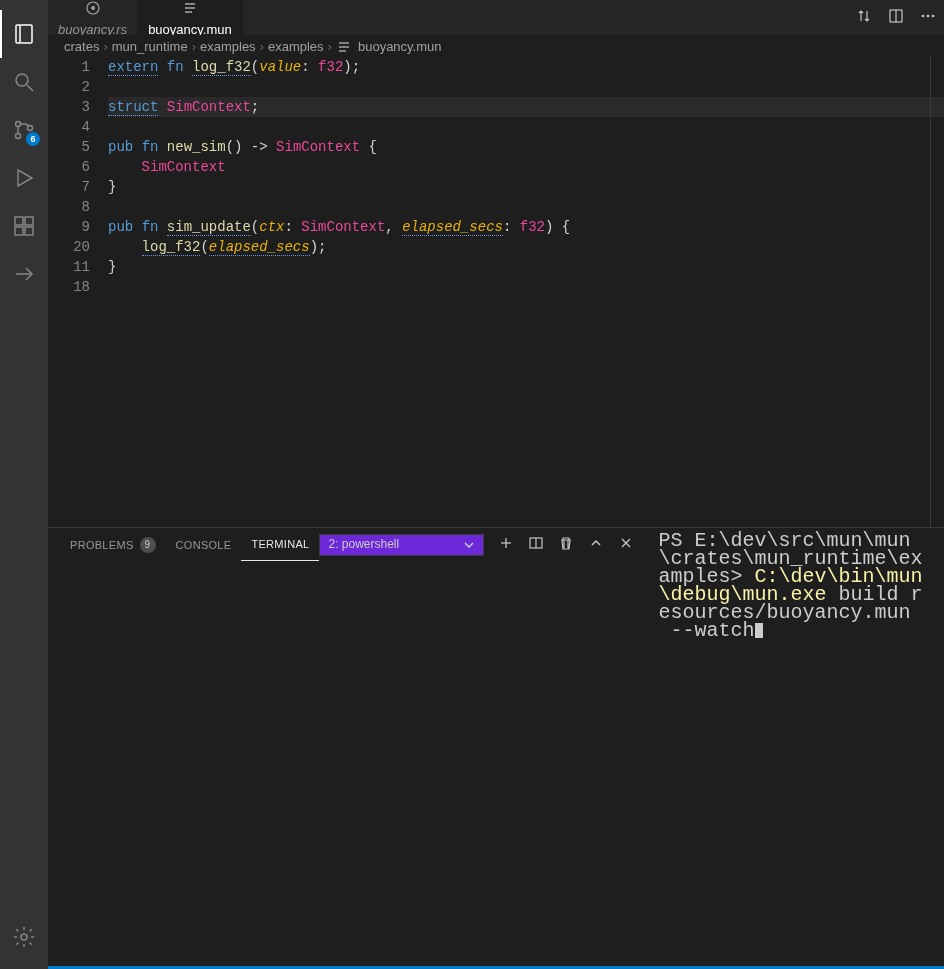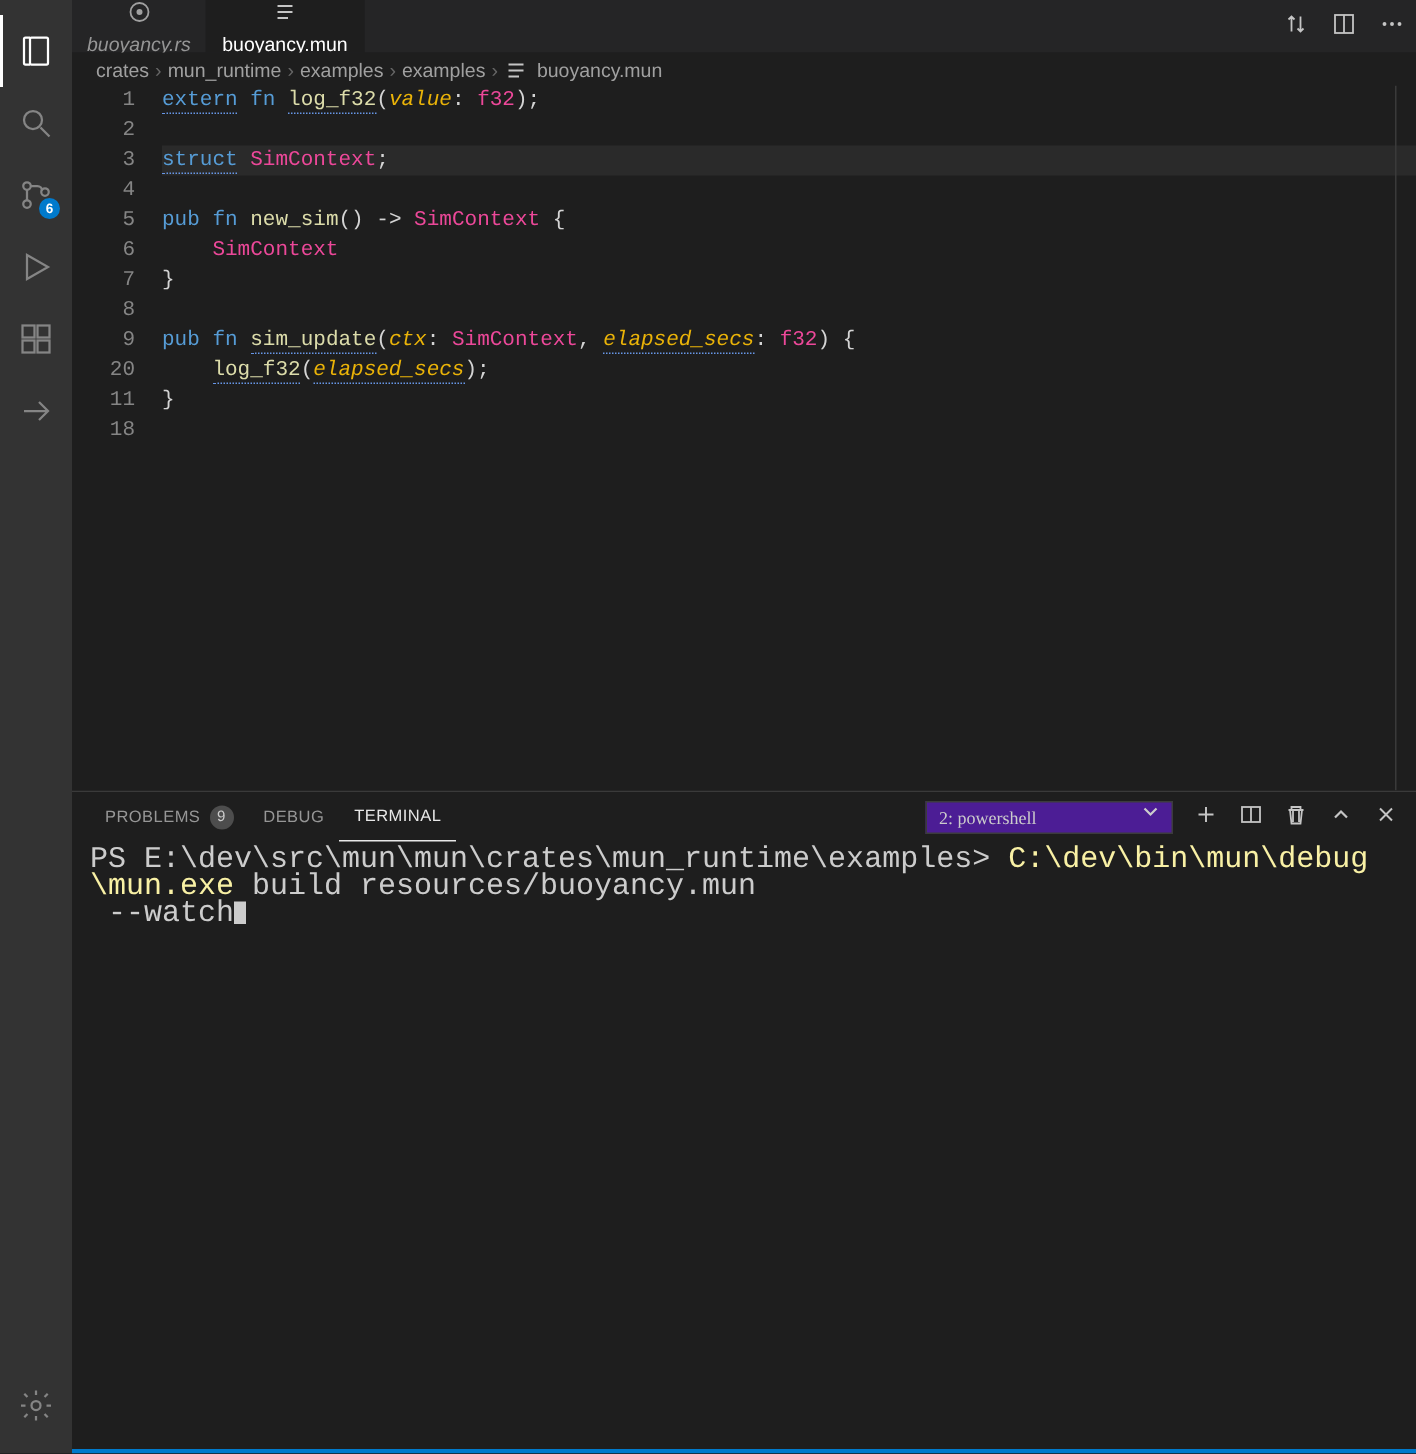--- a/index.html
+++ b/index.html
@@ -147,21 +147,21 @@
 .code .line.hl { background: #2a2a2a; }
 .squiggle { border-bottom: 1px dotted #6796e6; }
 .minimap-edge {
   position:absolute; right:0; top:0; bottom:0; width:14px; border-left:1px solid #3a3a3a;
 }
 .panel {
   height: 439px;
   border-top: 1px solid #3a3a3a;
   background: #1e1e1e;
   display: flex;
-  flex-direction: column;
+  flex-direction: row;
 }
 .panel-tabs {
   display: flex;
   align-items: center;
   height: 33px;
   padding: 0 12px;
 }
 .ptab {
   padding: 0 10px;
   font-size: 11px;
@@ -190,31 +190,30 @@
   padding: 0 4px;
 }
 .panel-right {
   margin-left: auto;
   display: flex;
   align-items: center;
   gap: 14px;
   color: #c5c5c5;
 }
 .term-select {
-  background: #4c1d95;
+  background: #6d28d9;
   color: #cccccc;
   border: 1px solid #3c3c3c;
   font-size: 12px;
   padding: 2px 22px 2px 8px;
   height: 22px;
   width: 165px;
   position: relative;
   display:flex;
-  align-items:flex-end;
-  font-family:Liberation Serif, serif;
+  align-items:flex-start;
 }
 .term-select .chev { position:absolute; right:6px; }
 .panel-right svg { width:16px; height:16px; }
 .terminal {
   flex:1;
   font-family: Consolas, "Courier New", monospace;
   font-size: 20px;
   padding: 4px 12px;
   color: #cccccc;
   white-space: pre-wrap;
@@ -365,21 +364,21 @@
     <div class="minimap-edge"></div>
   </div>
 
   <div class="panel">
     <div class="panel-tabs">
       <div class="ptab">
         <span>PROBLEMS</span>
         <span class="pbadge">9</span>
       </div>
       <div class="ptab">
-          <span>DEBUG</span>
+          <span>CONSOLE</span>
         </div>
       <div class="ptab active">
           <span>TERMINAL</span>
         </div>
       <div class="panel-right">
         <div class="term-select">
           <span>2: powershell</span>
           <span class="chev"><svg width="12" height="12" viewBox="0 0 16 16" fill="none" stroke="currentColor" stroke-width="1.5">
                 <polyline points="4,6 8,10 12,6"></polyline>
               </svg></span>

